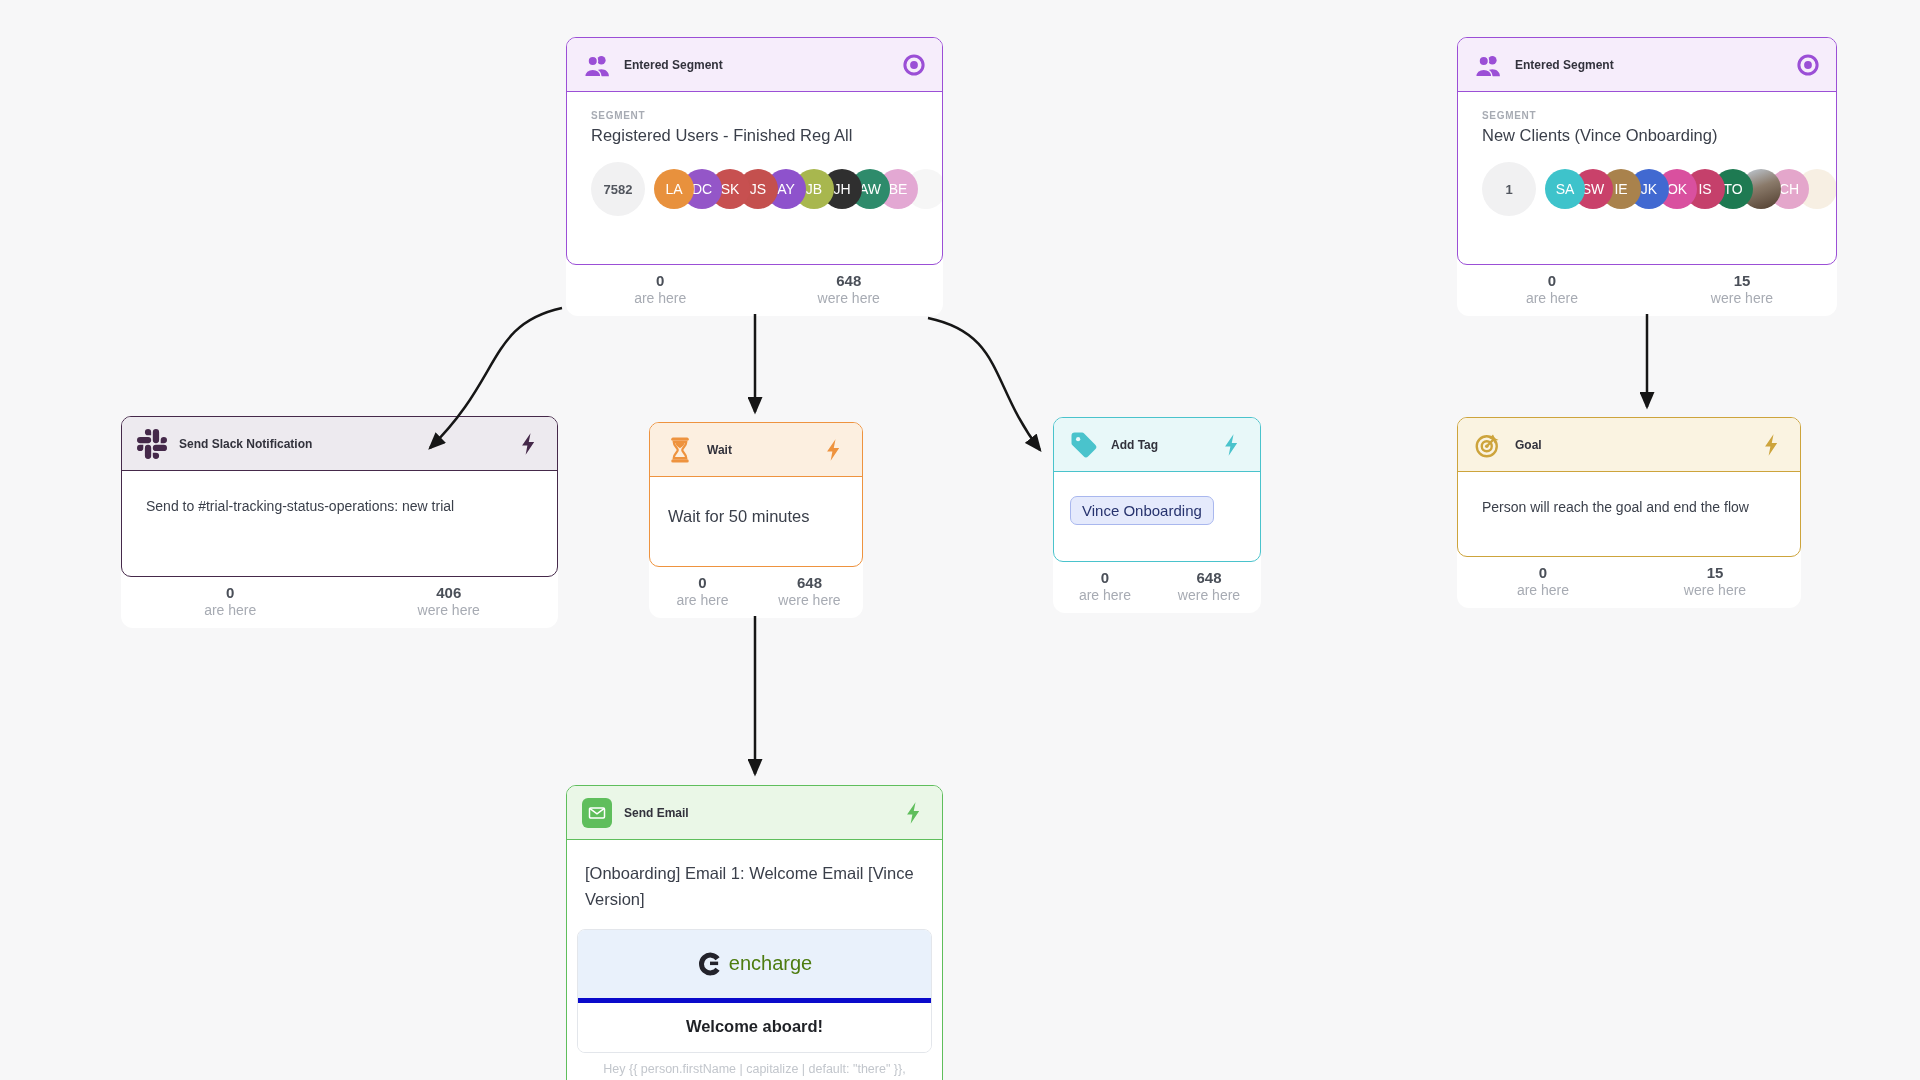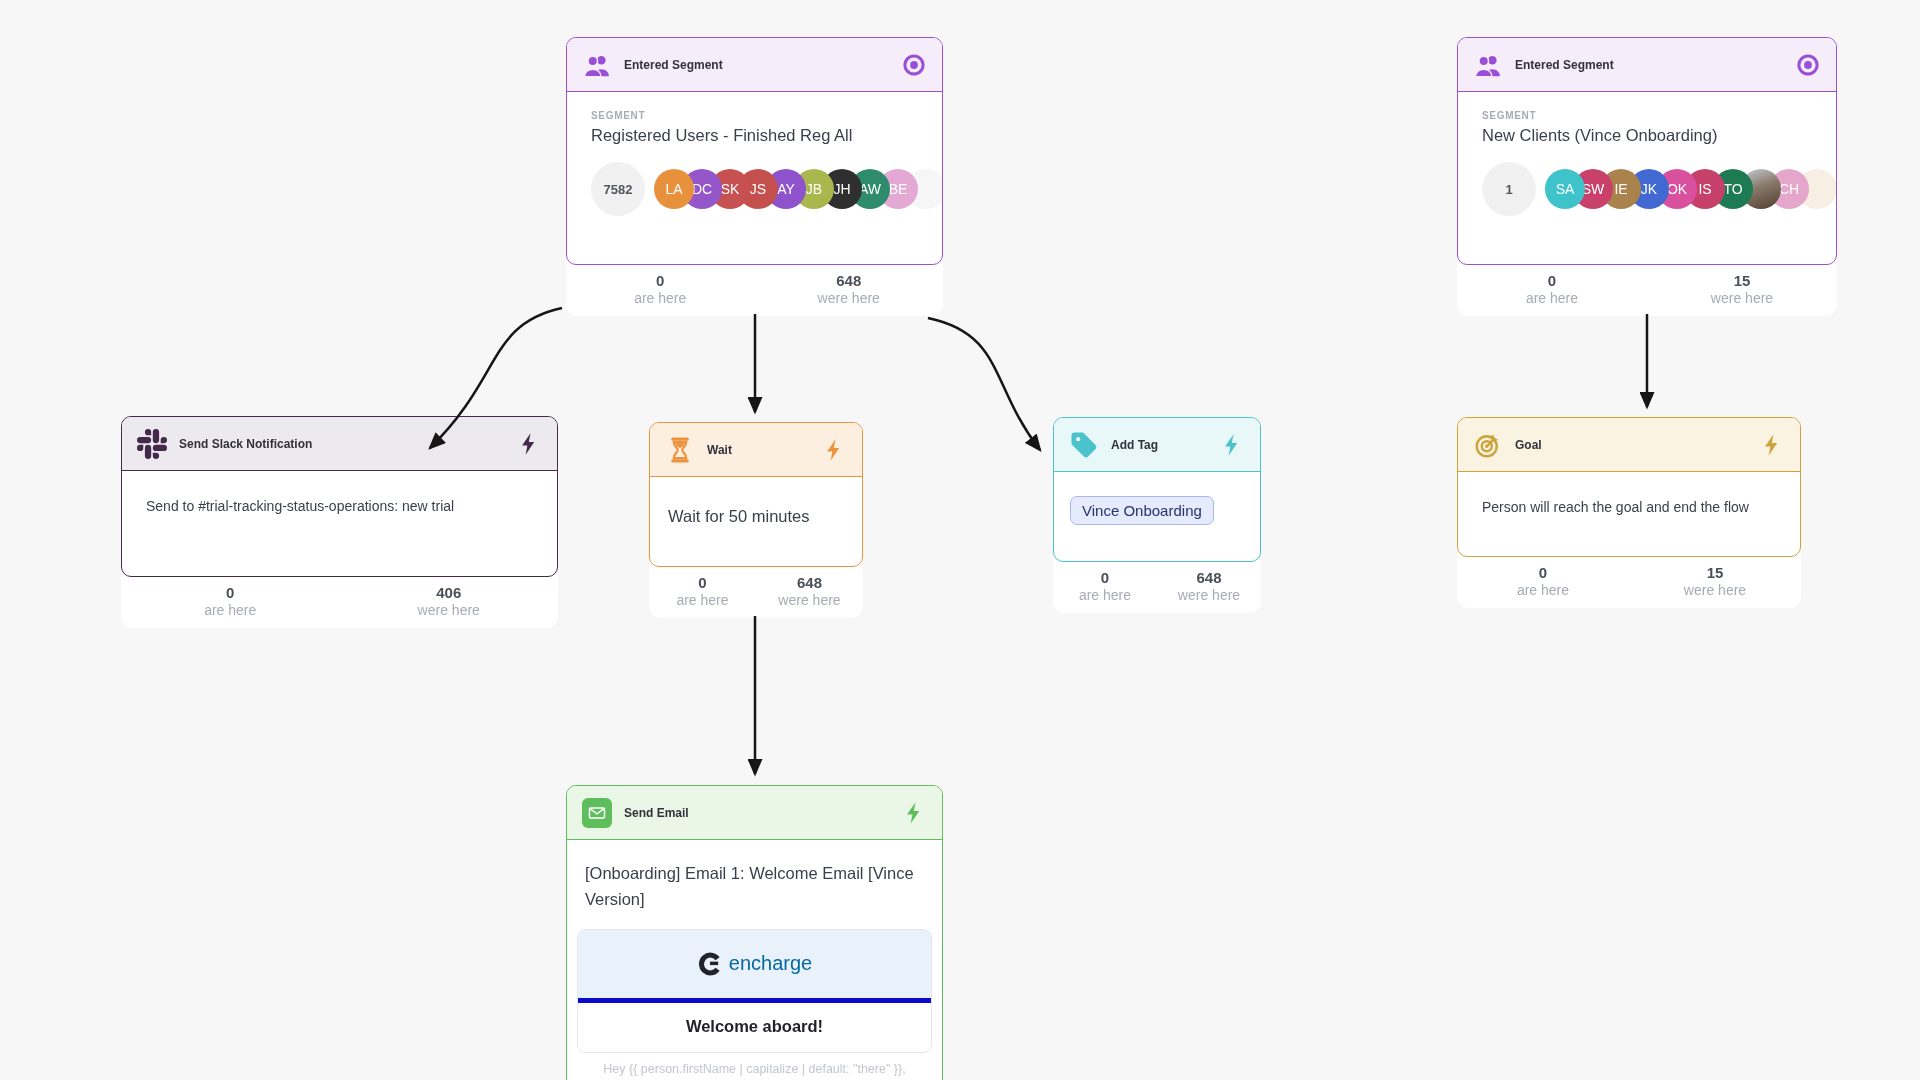--- a/index.html
+++ b/index.html
@@ -64,21 +64,21 @@
   .tag-chip{display:inline-block;background:#e5eafc;border:1px solid #a9b7ee;border-radius:7px;
     padding:5px 11px;font-size:15px;color:#27336e;}
 
   
   .email-body{padding:16px 10px 0;}
   .email-subject{font-size:16.5px;color:#3a3f4a;line-height:1.6;padding:4px 8px 16px;}
   .email-preview{border:1px solid #e3e6eb;border-radius:8px;overflow:hidden;}
   .preview-head{background:#e9f1fb;height:68px;display:flex;align-items:center;justify-content:center;}
   .logo{display:flex;align-items:center;gap:6px;}
   .logo svg{width:26px;height:26px;}
-  .logo-text{font-size:20px;color:#0369a1;font-weight:500;}
+  .logo-text{font-size:20px;color:#4d7c0f;font-weight:500;}
   .preview-divider{height:5px;background:#0a0acb;}
   .preview-body{background:#fff;padding:14px 0 16px;text-align:center;}
   .welcome{font-size:16.5px;font-weight:700;color:#1f2126;}
   .template-line{text-align:center;color:#c2c6cc;font-size:12.5px;margin-top:9px;
     white-space:nowrap;overflow:hidden;}
 </style>
 </head>
 <body>
 
 <svg id="arrows" width="1920" height="1080">

